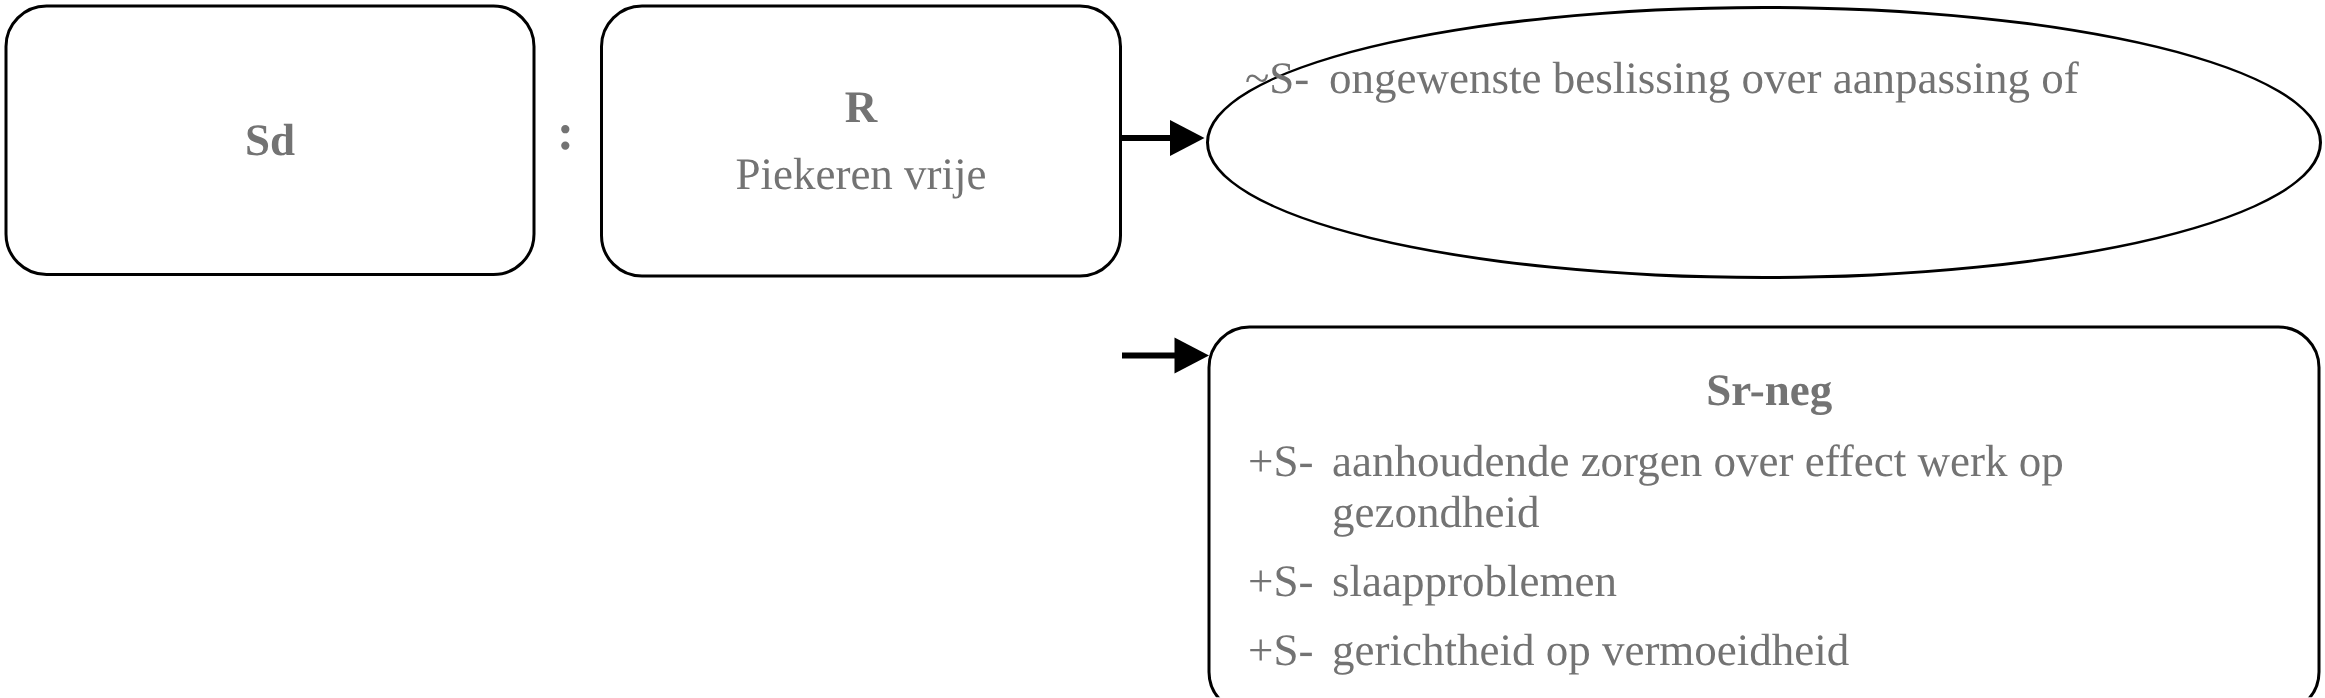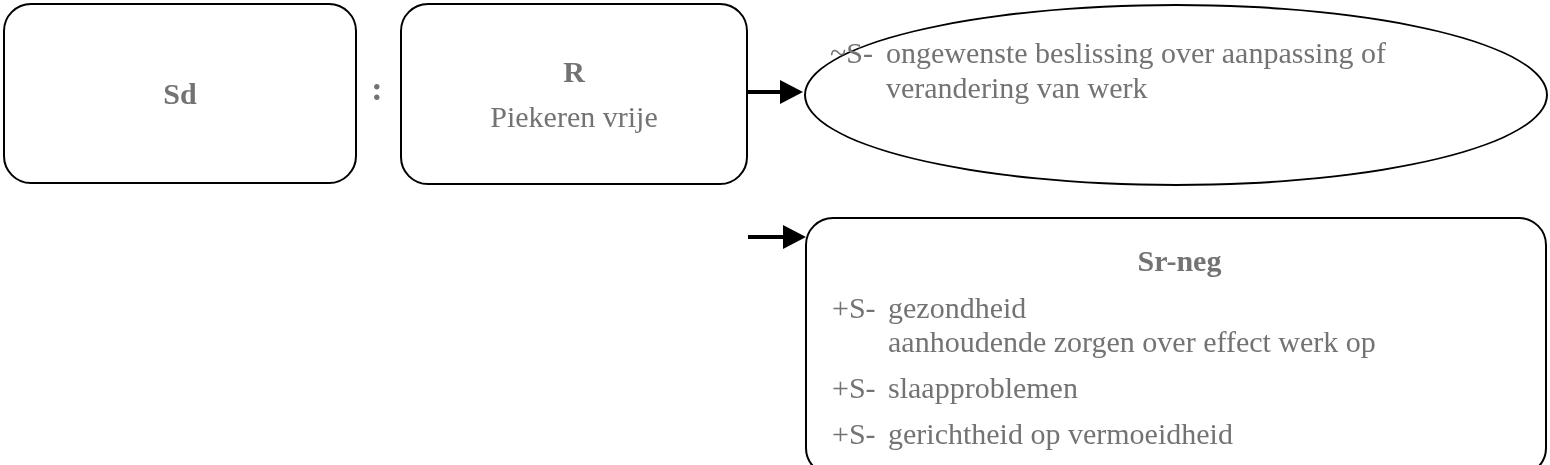--- a/index.html
+++ b/index.html
@@ -112,33 +112,32 @@
       <polygon points="783,225 783,249 806,237" fill="#000000"></polygon>
     </g>
   </svg>
 
   <div class="node ellipse">
     <div class="ellipse-content">
       <div class="item">
         <span class="prefix">~S-</span>
         <div class="itext">
           <div>ongewenste beslissing over aanpassing of</div>
-          <div>verandering van werk</div>
         </div>
       </div>
     </div>
   </div>
 
   <div class="node rounded box-srneg">
     <div class="title">Sr-neg</div>
     <div class="item">
       <span class="prefix">+S-</span>
       <div class="itext">
+        <div>aanhoudende zorgen over effect werk op</div>
         <div>gezondheid</div>
-        <div>aanhoudende zorgen over effect werk op</div>
       </div>
     </div>
     <div class="item">
       <span class="prefix">+S-</span>
       <div class="itext">
         <div>slaapproblemen</div>
       </div>
     </div>
     <div class="item">
       <span class="prefix">+S-</span>

